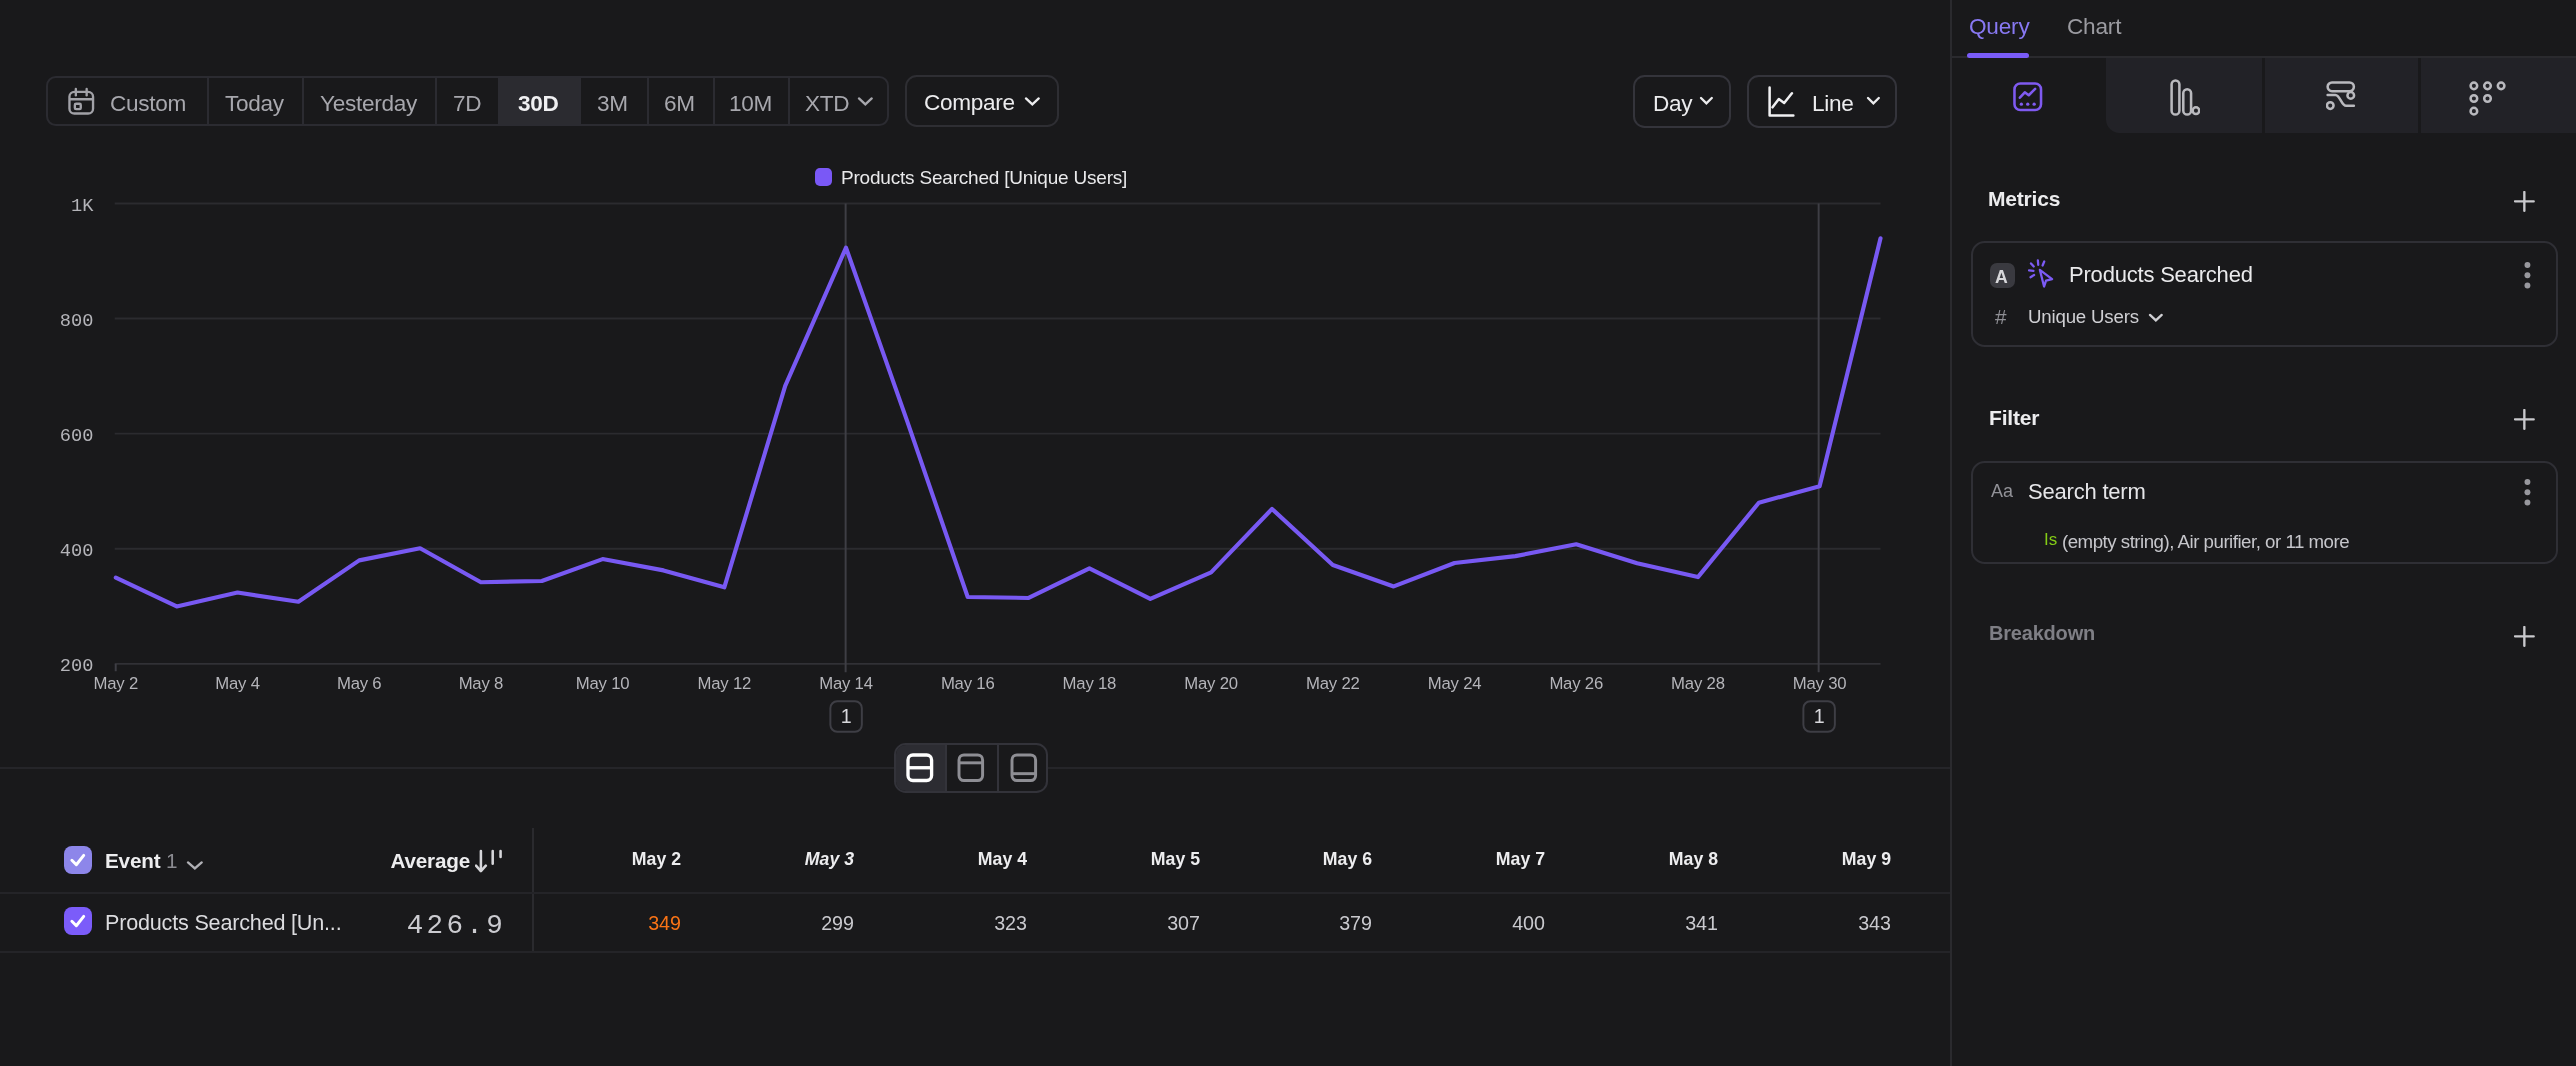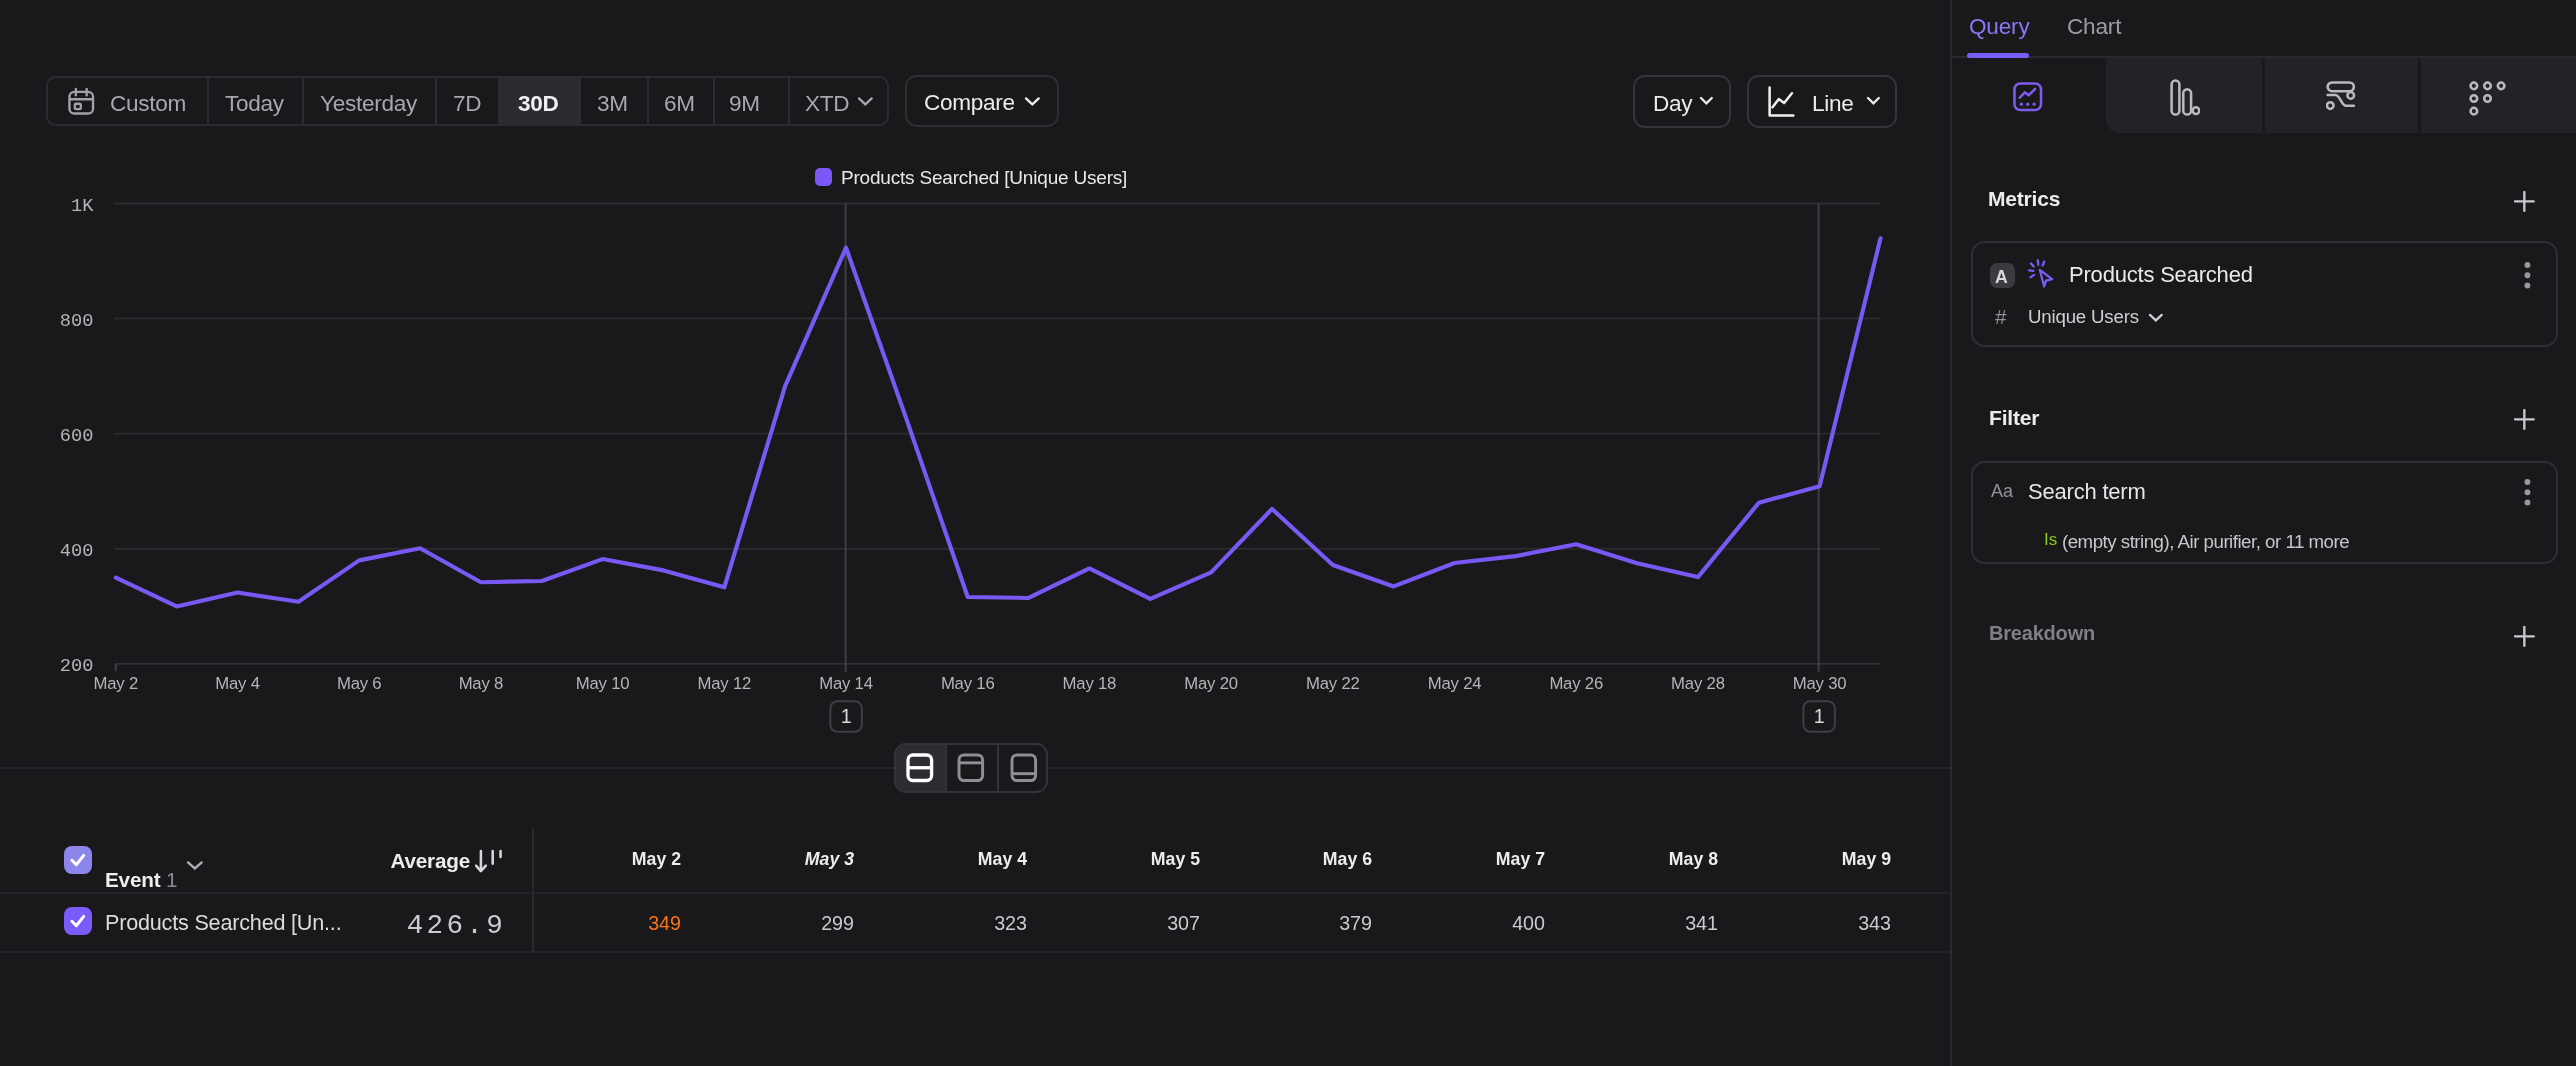--- a/index.html
+++ b/index.html
@@ -31,21 +31,21 @@
   <line x1="4.5" y1="12.5" x2="26.5" y2="12.5"></line>
   <rect x="9" y="17" width="6" height="5.5" rx="1.2"></rect>
 </svg>
 <div class="txt" style="left:110px; top:91px; font-size:22.6px; color:#a7a7ad; letter-spacing:-0.3px;">Custom</div>
 <div class="txt" style="left:225px; top:91px; font-size:22.6px; color:#a7a7ad; letter-spacing:-0.3px;">Today</div>
 <div class="txt" style="left:320px; top:91px; font-size:22.6px; color:#a7a7ad; letter-spacing:-0.3px;">Yesterday</div>
 <div class="txt" style="left:453px; top:91px; font-size:22.6px; color:#a7a7ad; letter-spacing:-0.3px;">7D</div>
 <div class="txt" style="left:518px; top:91px; font-size:22.6px; color:#f0f0f2; font-weight:bold; letter-spacing:-0.3px;">30D</div>
 <div class="txt" style="left:597px; top:91px; font-size:22.6px; color:#a7a7ad; letter-spacing:-0.3px;">3M</div>
 <div class="txt" style="left:664px; top:91px; font-size:22.6px; color:#a7a7ad; letter-spacing:-0.3px;">6M</div>
-<div class="txt" style="left:729px; top:91px; font-size:22.6px; color:#a7a7ad; letter-spacing:-0.3px;">9M</div>
+<div class="txt" style="left:729px; top:91px; font-size:22.6px; color:#a7a7ad; letter-spacing:-0.3px;">10M</div>
 <div class="txt" style="left:805px; top:91px; font-size:22.6px; color:#a7a7ad; letter-spacing:-0.3px;">XTD</div>
 <svg class="abs" style="left:857px; top:96px;" width="16.7" height="10.8" viewBox="0 0 17 11" fill="none" stroke="#a7a7ad" stroke-width="2.4" stroke-linecap="round">
     <polyline points="2,2.5 8.5,8.5 15,2.5"></polyline>
   </svg>
 
 <div class="abs" style="left:905px; top:75px; width:154px; height:52px; border:2px solid #2e2e33; border-radius:11.8px;"></div>
 <div class="txt" style="left:924px; top:90px; font-size:22.6px; color:#ececee; letter-spacing:-0.3px;">Compare</div>
 <svg class="abs" style="left:1024px; top:96px;" width="16.7" height="10.8" viewBox="0 0 17 11" fill="none" stroke="#ececee" stroke-width="2.4" stroke-linecap="round">
     <polyline points="2,2.5 8.5,8.5 15,2.5"></polyline>
   </svg>
@@ -137,21 +137,21 @@
 </svg>
 <svg class="abs" style="left:1010px; top:753px;" width="27.6" height="29.5" viewBox="0 0 28 30" fill="none" stroke="#8e8e94" stroke-width="3">
   <rect x="2" y="2" width="24" height="26" rx="5"></rect>
     <line x1="2" y1="21" x2="26" y2="21"></line>
 </svg>
 
 <div class="abs" style="left:64px; top:846px; width:27.6px; height:27.6px; border-radius:7.9px; background:#8d86ea;"></div>
 <svg class="abs" style="left:64px; top:846px;" width="27.6" height="27.6" viewBox="0 0 28 28" fill="none" stroke="#ffffff" stroke-width="3" stroke-linecap="round" stroke-linejoin="round">
     <polyline points="8,14.5 12.5,19 20,9.5"></polyline>
   </svg>
-<div class="txt" style="left:105px; top:849px; font-size:20.7px; font-weight:600; color:#ededef; letter-spacing:-0.2px;margin-top:19px;">Event <span style="font-weight:400; color:#8b8b91;">1</span></div>
+<div class="txt" style="left:105px; top:849px; font-size:20.7px; font-weight:600; color:#ededef; letter-spacing:-0.2px;">Event <span style="font-weight:400; color:#8b8b91;">1</span></div>
 <svg class="abs" style="left:186px; top:860px;" width="17.7" height="10.8" viewBox="0 0 18 11" fill="none" stroke="#b0b0b5" stroke-width="2.4" stroke-linecap="round">
     <polyline points="2,2.5 9,8.5 16,2.5"></polyline>
   </svg>
 <div class="txt" style="left:0; top:849px; width:470px; text-align:right; font-size:20.7px; font-weight:600; color:#ededef; letter-spacing:-0.2px;">Average</div>
 
 <svg class="abs" style="left:475px; top:848px;" width="29.5" height="27.6" viewBox="0 0 30 28" fill="none" stroke="#d6d6da" stroke-width="2.6" stroke-linecap="round" stroke-linejoin="round">
   <line x1="6" y1="3" x2="6" y2="23"></line>
   <polyline points="1,18 6,23.5 11,18"></polyline>
   <line x1="18" y1="3" x2="18" y2="16"></line>
   <line x1="26" y1="3" x2="26" y2="9"></line>

